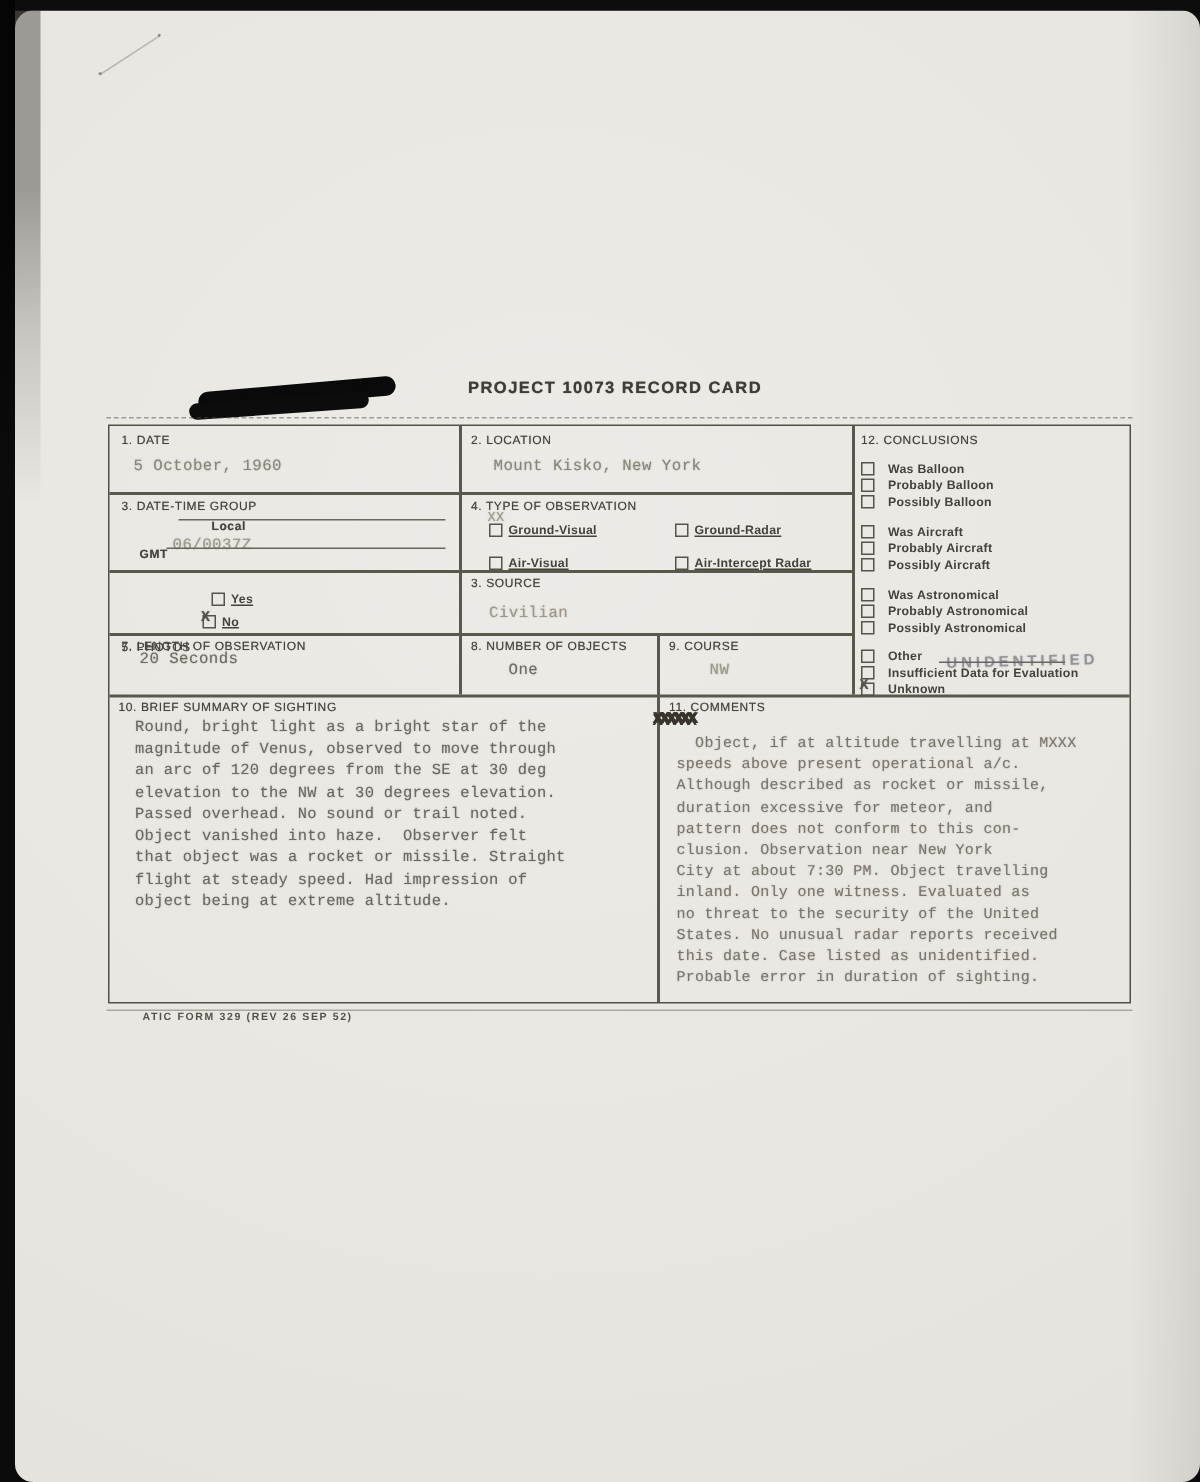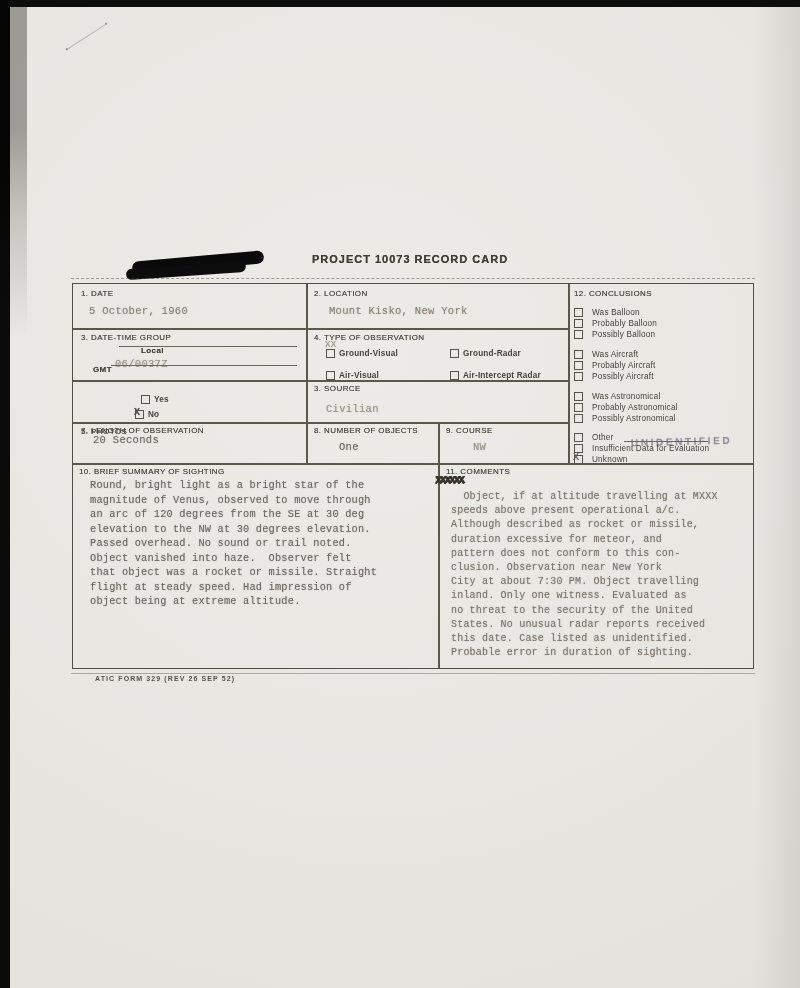--- a/index.html
+++ b/index.html
@@ -3,20 +3,21 @@
 <meta charset="utf-8">
 <style>
   html,body{margin:0;padding:0;}
   body{
     width:800px;height:988px;overflow:hidden;background:#0b0b0b;
     font-family:"Liberation Sans",sans-serif;
   }
   .scan{
     position:absolute;left:10px;top:7px;right:0;bottom:0;
     background:radial-gradient(120% 90% at 45% 35%, #edebe7 0%, #e8e6e1 55%, #e2e0da 100%);
+    border-radius:12px;
   }
   .edge-top{position:absolute;left:0;top:0;width:800px;height:7px;background:#0d0d0d;z-index:5;}
   .edge-left{position:absolute;left:0;top:0;width:10px;height:988px;z-index:5;
     background:linear-gradient(180deg,#050505 0 150px, rgba(5,5,5,.55) 220px, rgba(5,5,5,0) 320px);}
   .edge-left-shade{position:absolute;left:10px;top:7px;width:17px;height:420px;z-index:4;
     background:linear-gradient(180deg, rgba(95,92,88,.55) 0 120px, rgba(95,92,88,.25) 210px, rgba(95,92,88,0) 330px);}
   .edge-right{position:absolute;right:0;top:0;width:48px;height:988px;z-index:4;
     background:linear-gradient(90deg, rgba(0,0,0,0), rgba(0,0,0,.08));}
   .pencil-line{position:absolute;left:57px;top:42px;width:47px;height:1px;
     background:rgba(70,70,70,.30);transform:rotate(-33deg);transform-origin:left center;}
@@ -51,26 +52,26 @@
   .typed.dark{color:#6e6962;}
   .typed.faint{color:#9d978c;}
   .block{position:absolute;font-family:"Liberation Mono","DejaVu Sans Mono",monospace;
     font-size:10.3px;line-height:14.5px;white-space:pre;letter-spacing:.2px;
     text-shadow:0 0 1px rgba(120,115,105,.5);}
   .cb{display:inline-block;width:7px;height:7px;border:1.1px solid #57534a;
     background:transparent;position:relative;flex:none;}
   .cbmark{position:absolute;left:-2px;top:-4px;font-family:"Liberation Mono","DejaVu Sans Mono",monospace;
     font-size:10px;color:#55504a;text-shadow:0 0 1px rgba(85,80,74,.6);}
   .opt{position:absolute;display:flex;align-items:center;gap:4px;
-    font-size:8.2px;color:#45423c;font-weight:600;letter-spacing:.2px;white-space:nowrap;}
+    font-size:8.2px;color:#45423c;font-weight:600;letter-spacing:.2px;white-space:nowrap;text-decoration:underline;}
   .wline{position:absolute;border-bottom:1.2px solid #6a665c;}
 
   .concl{position:absolute;left:501px;top:23px;width:176px;}
   .citem{display:flex;align-items:center;gap:9px;height:11px;
-    font-size:8.2px;color:#45423c;font-weight:400;letter-spacing:.2px;white-space:nowrap;}
+    font-size:8.2px;color:#45423c;font-weight:700;letter-spacing:.2px;white-space:nowrap;}
   .citem.gap{margin-top:9px;}
   .citem.gap2{margin-top:8px;}
   .oline{display:inline-block;width:84px;border-bottom:1.1px solid #6a665c;height:8px;margin-left:2px;}
   .stamp{position:absolute;left:558px;top:152px;font-size:10px;font-weight:700;
     letter-spacing:2.6px;color:rgba(100,100,112,.48);transform:rotate(-1.5deg);
     white-space:nowrap;text-shadow:0 0 1px rgba(100,100,112,.4);}
   .overstrike{position:absolute;left:362px;top:190px;font-family:"Liberation Mono","DejaVu Sans Mono",monospace;
     font-size:11px;font-weight:700;color:#39352e;letter-spacing:-2px;filter:blur(.5px);
     text-shadow:1px 0 0 #39352e,0 1px 0 #39352e;}
 

